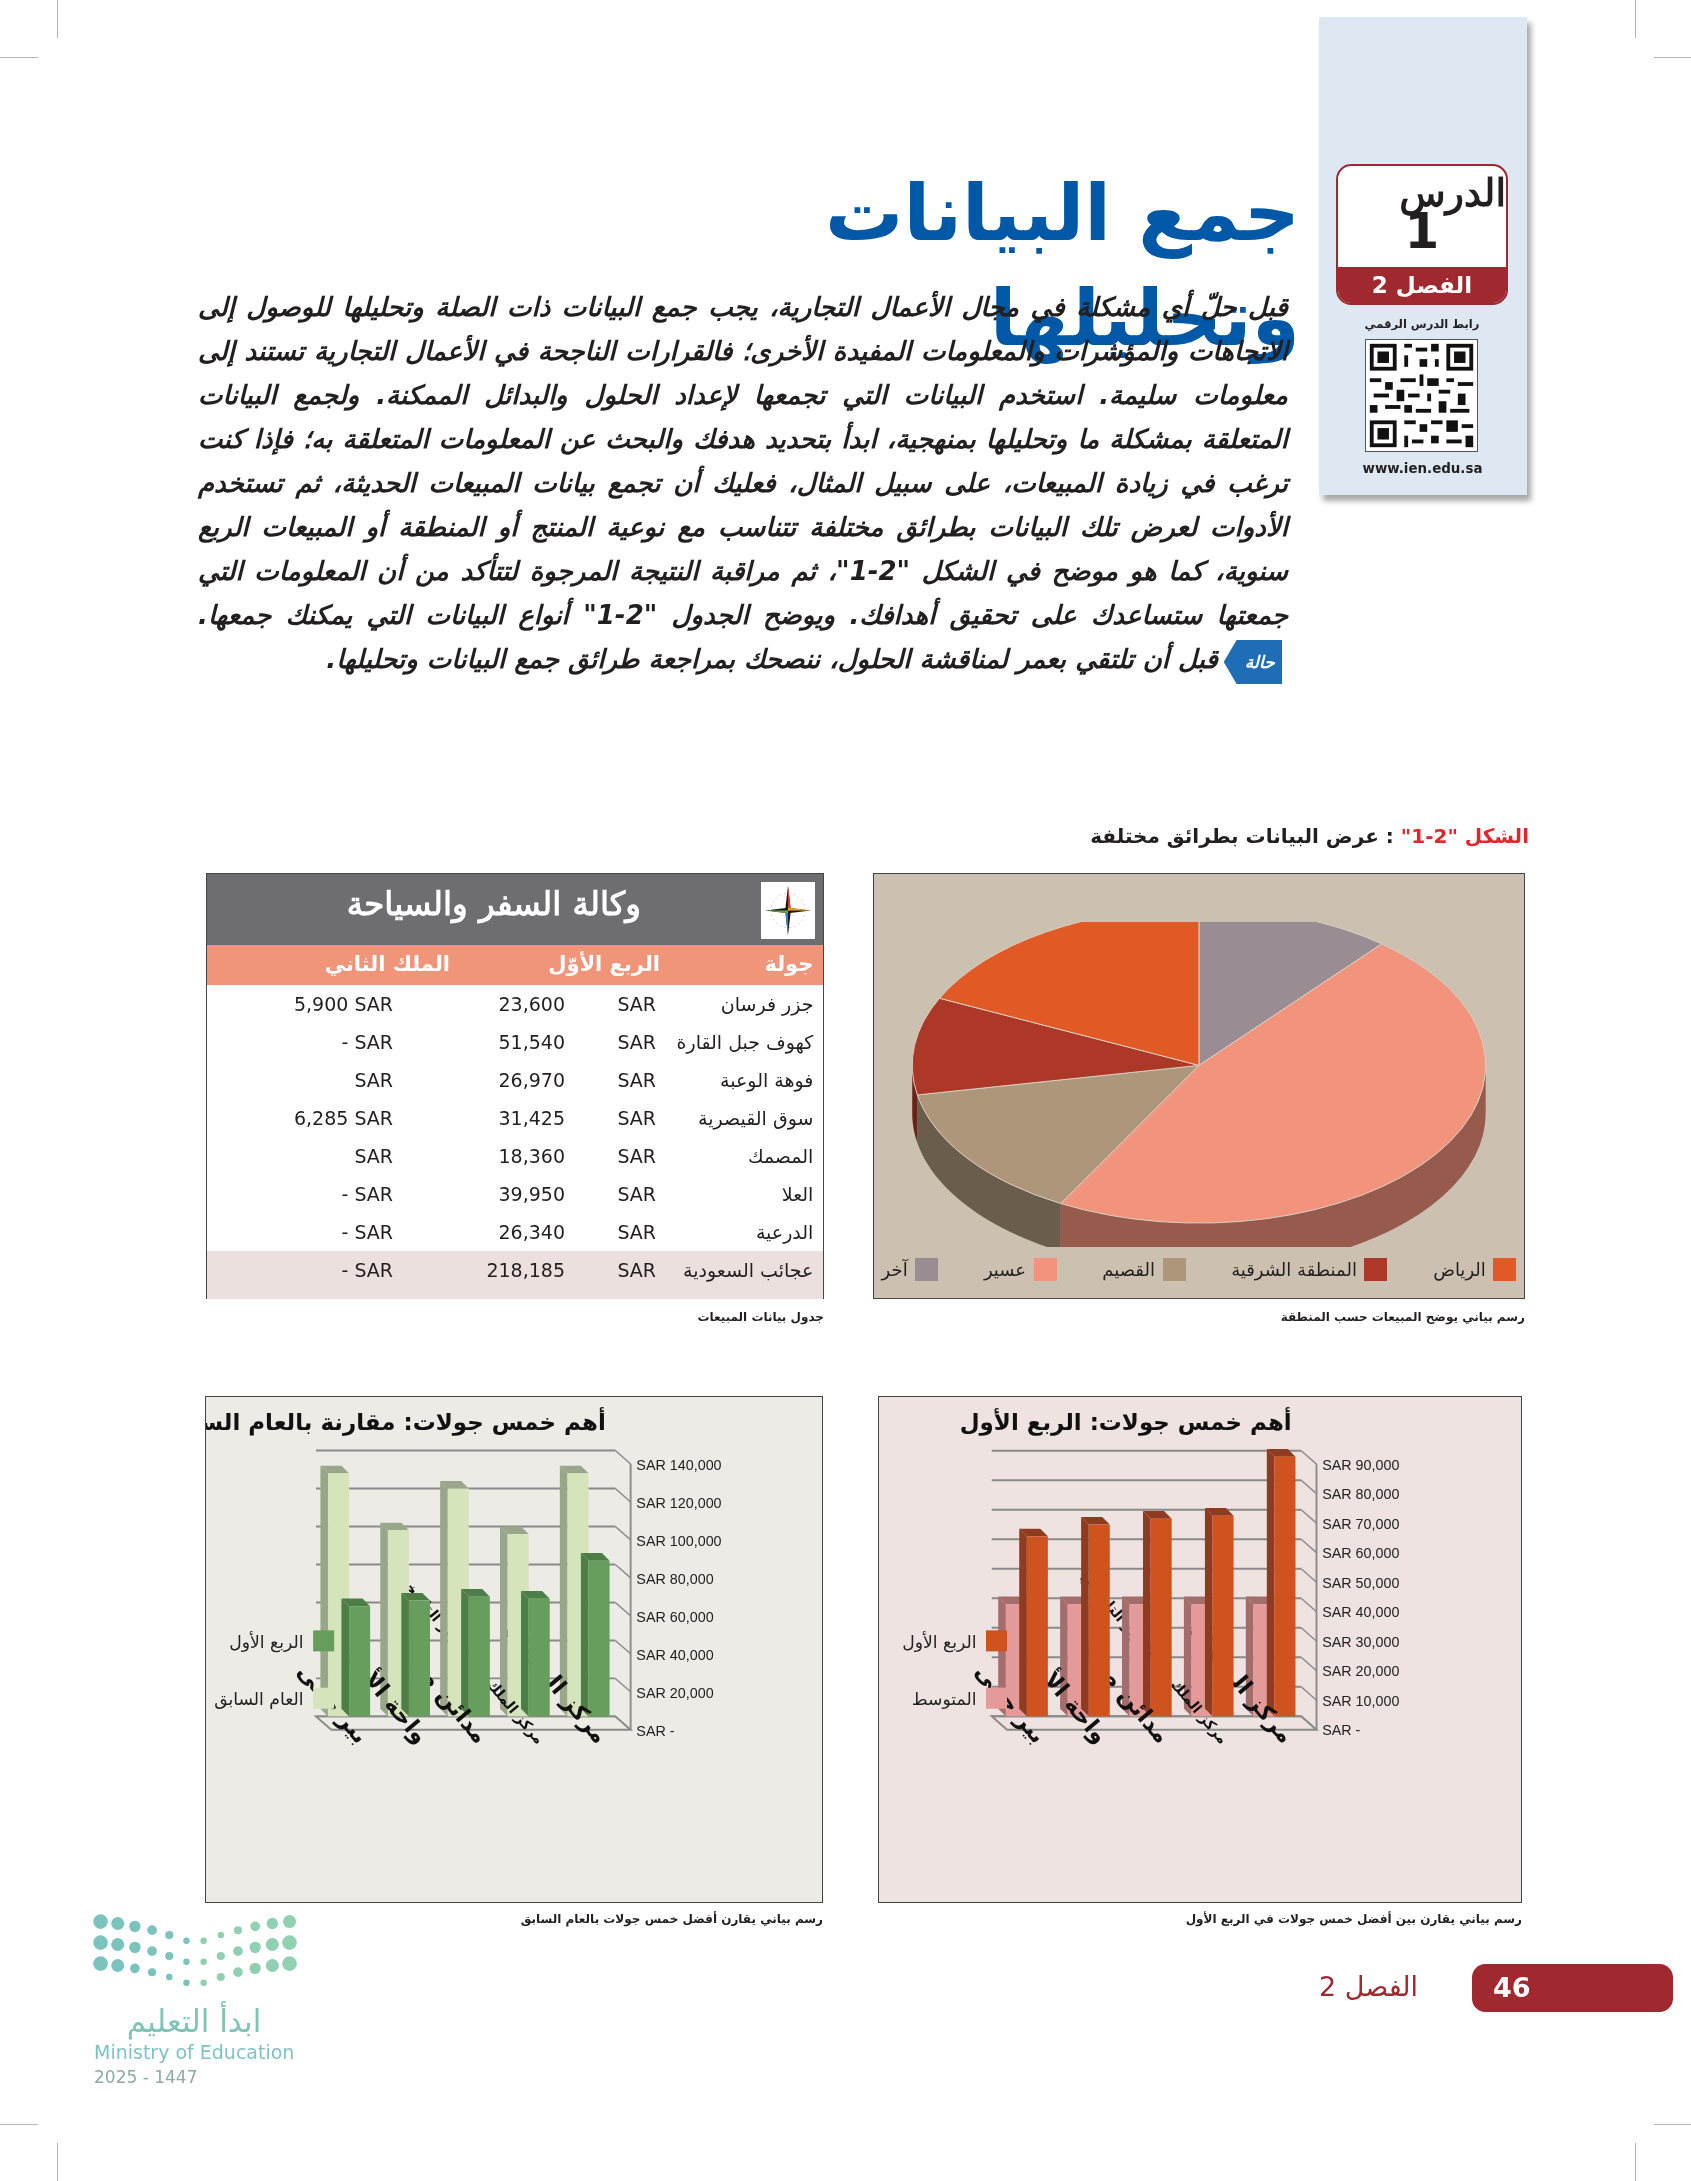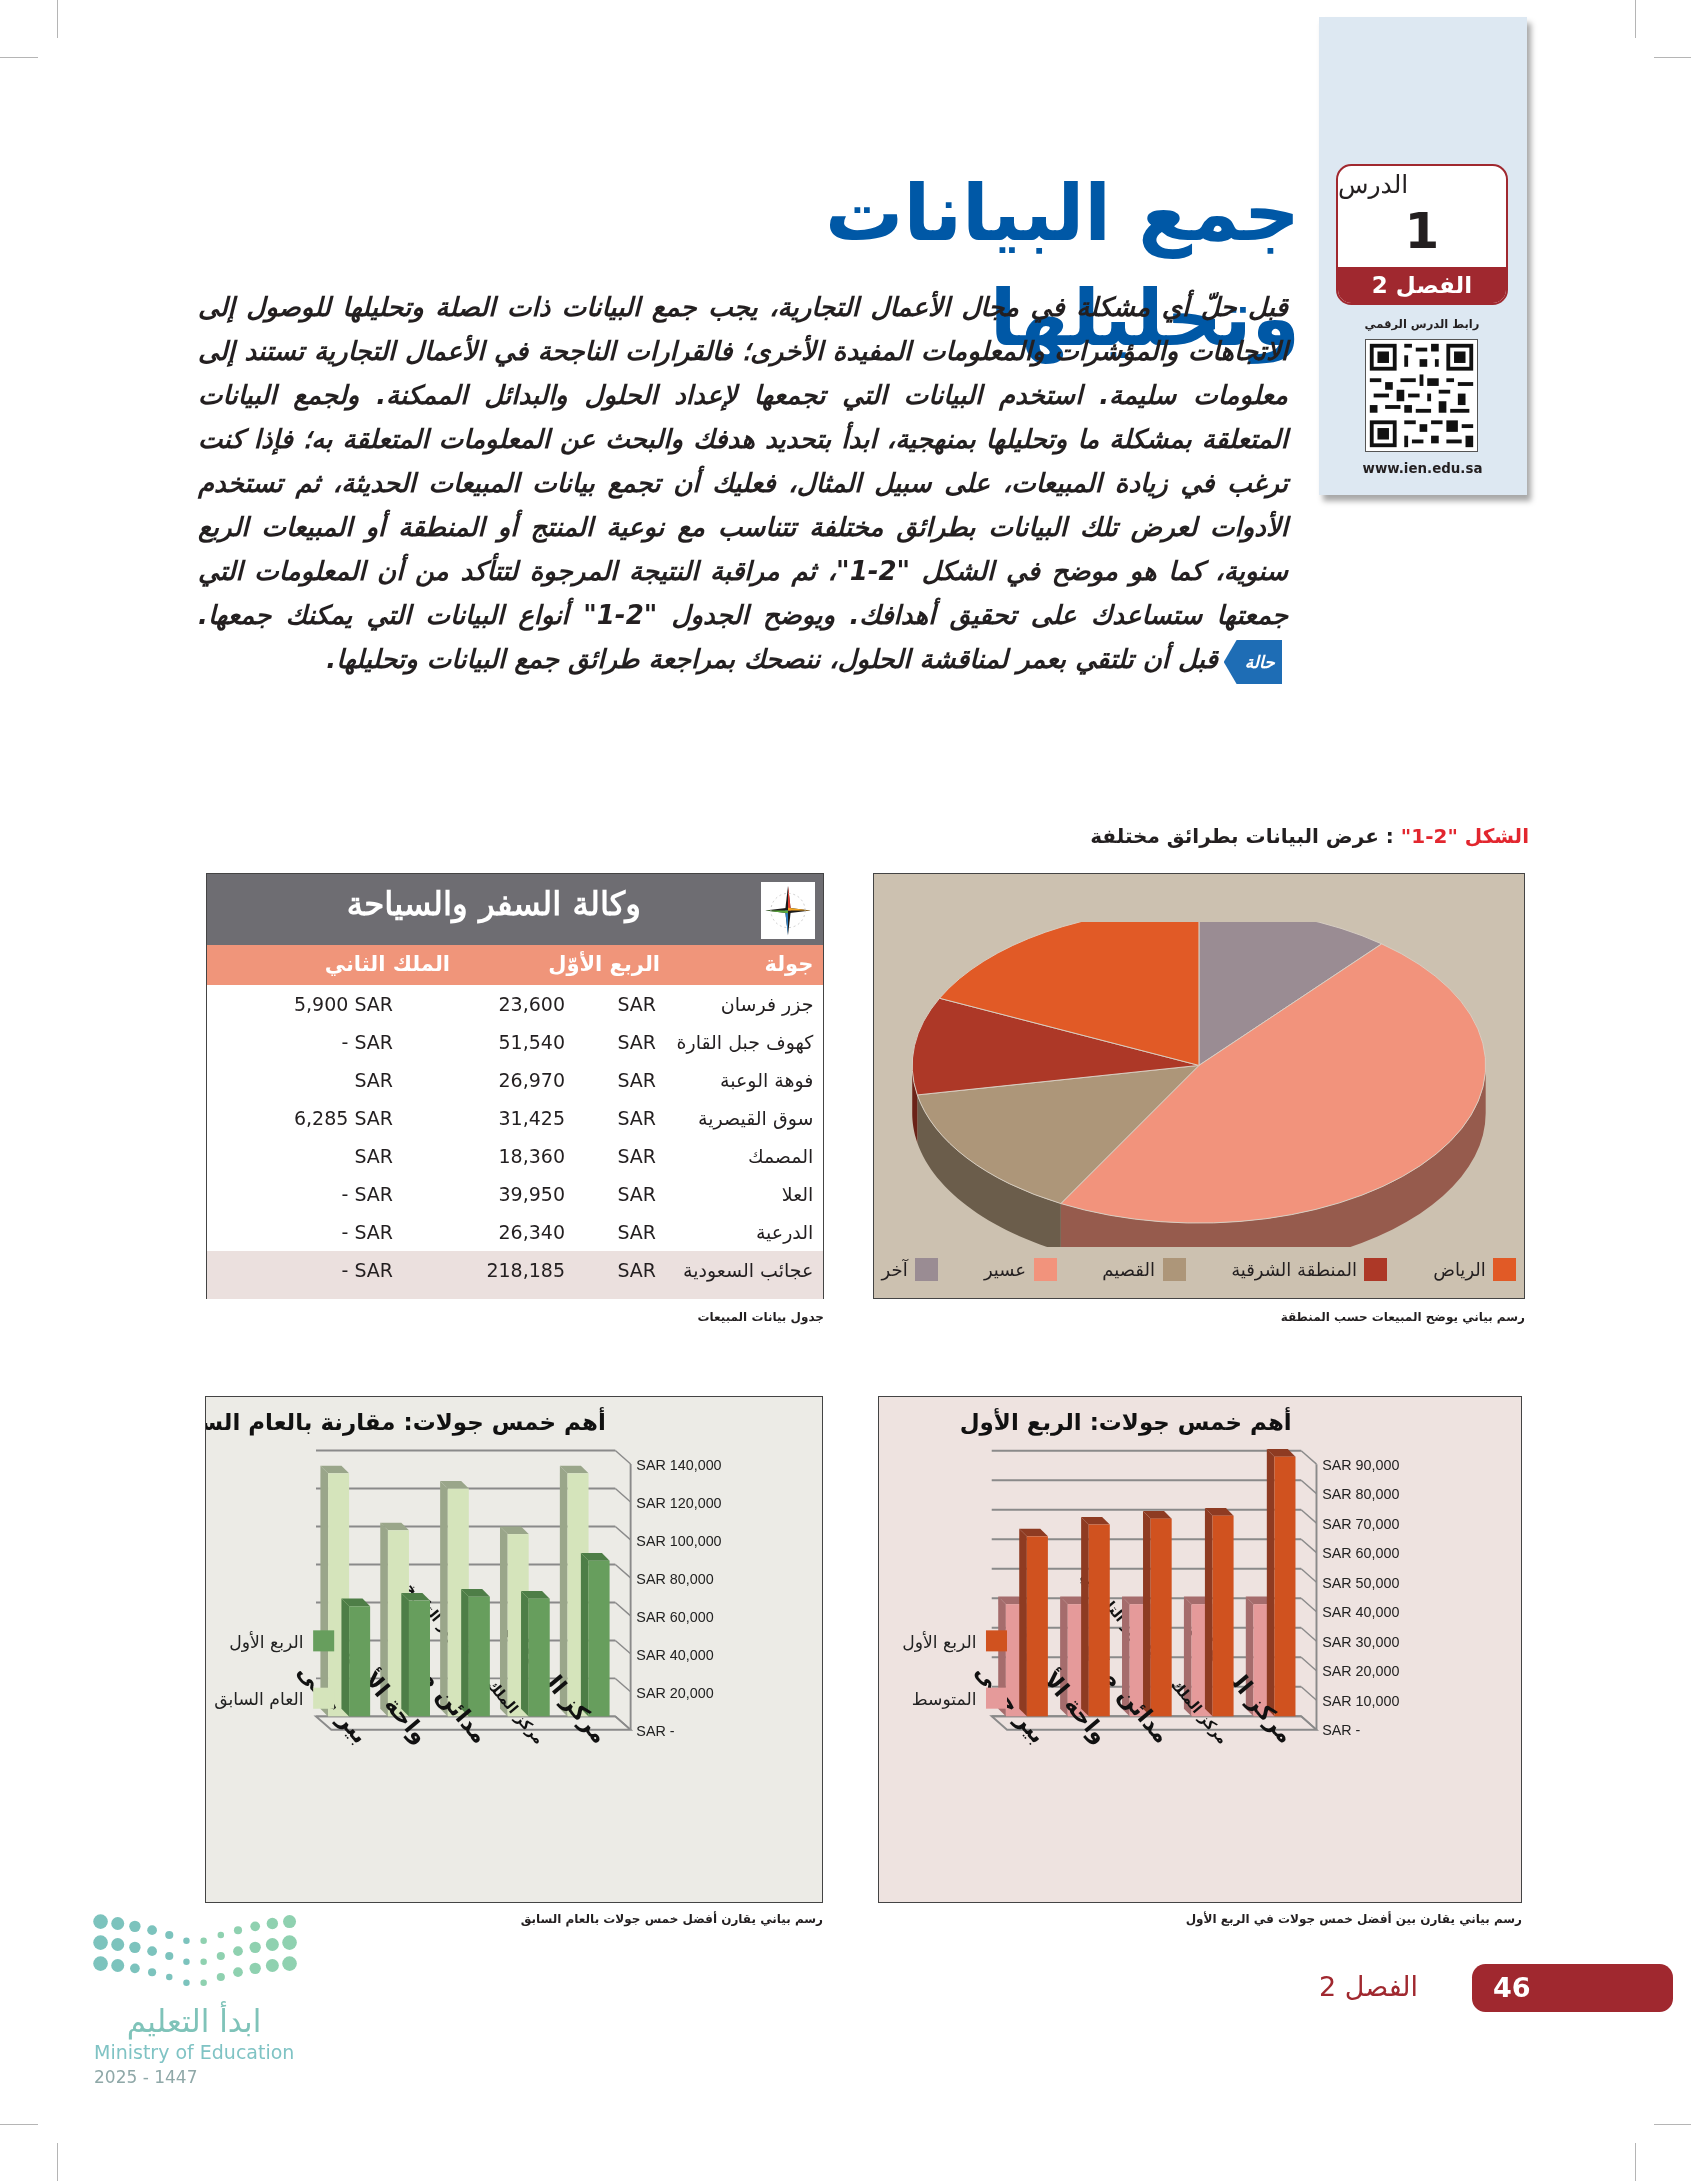--- a/index.html
+++ b/index.html
@@ -2,21 +2,21 @@
 <html><head>
 <meta charset="utf-8">
 <style>
   * { box-sizing: border-box; margin: 0; padding: 0; }
   html, body { width: 1692px; height: 2181px; background: #ffffff; overflow: hidden; }
   body { position: relative; font-family: "DejaVu Sans", sans-serif; color: #231f20; }
   .crop { position: absolute; background: #b5b5b5; }
   
   .tab-bg { position: absolute; left: 1319px; top: 17px; width: 208px; height: 478px; background: #dde8f2; box-shadow: 3.8px 5.7px 5.7px rgba(0,0,0,0.35); }
   .lesson-box { position: absolute; left: 1336px; top: 164px; width: 172px; height: 141px; border: 2.9px solid #a0282f; border-radius: 15.3px; background: #fff; overflow: hidden; }
-  .lesson-word { position: absolute; top: 3.8px; width: 100%; text-align: left; font-weight: normal; font-size: 25px; font-family: "DejaVu Serif", serif; direction: rtl; }
+  .lesson-word { position: absolute; top: 3.8px; width: 100%; text-align: right; font-weight: bold; font-size: 38px; font-family: "DejaVu Serif", serif; direction: rtl; }
   .lesson-num { position: absolute; top: 36px; width: 100%; text-align: center; font-weight: bold; font-size: 50px; }
   .lesson-chapter { position: absolute; bottom: 0; height: 36px; width: 100%; background: #a0282f; color: #fff; text-align: center; font-weight: bold; font-size: 23px; line-height: 36px; direction: rtl; }
   .qr-label { position: absolute; left: 1336px; top: 317px; width: 172px; text-align: center; font-size: 11.5px; font-weight: bold; direction: rtl; }
   .qr { position: absolute; left: 1365px; top: 339px; width: 113px; height: 113px; border: 1px solid #555; background: #fff; }
   .qr-url { position: absolute; left: 1327px; top: 461px; width: 191px; text-align: center; font-size: 13.4px; font-weight: bold; }
   
   .title { position: absolute; left: 535px; top: 161px; width: 765px; text-align: right; direction: rtl; color: #0058a6; font-weight: bold; font-size: 78px; font-family: "DejaVu Sans", sans-serif; line-height: 105px; }
   .body-text { position: absolute; left: 198px; top: 285px; width: 1090px; direction: rtl; text-align: justify; text-align-last: right; font-size: 26px; line-height: 44px; font-weight: bold; font-family: "DejaVu Sans", sans-serif; font-style: italic; }
   .body-text p { margin: 0; }
   .case-tag { display: inline-block; background: #1e6db5; color: #fff; font-size: 17px; padding: 0 7.6px; margin: 0 5.7px; position: relative; clip-path: polygon(22% 0, 100% 0, 100% 100%, 22% 100%, 0 50%); padding-left: 21px; }

